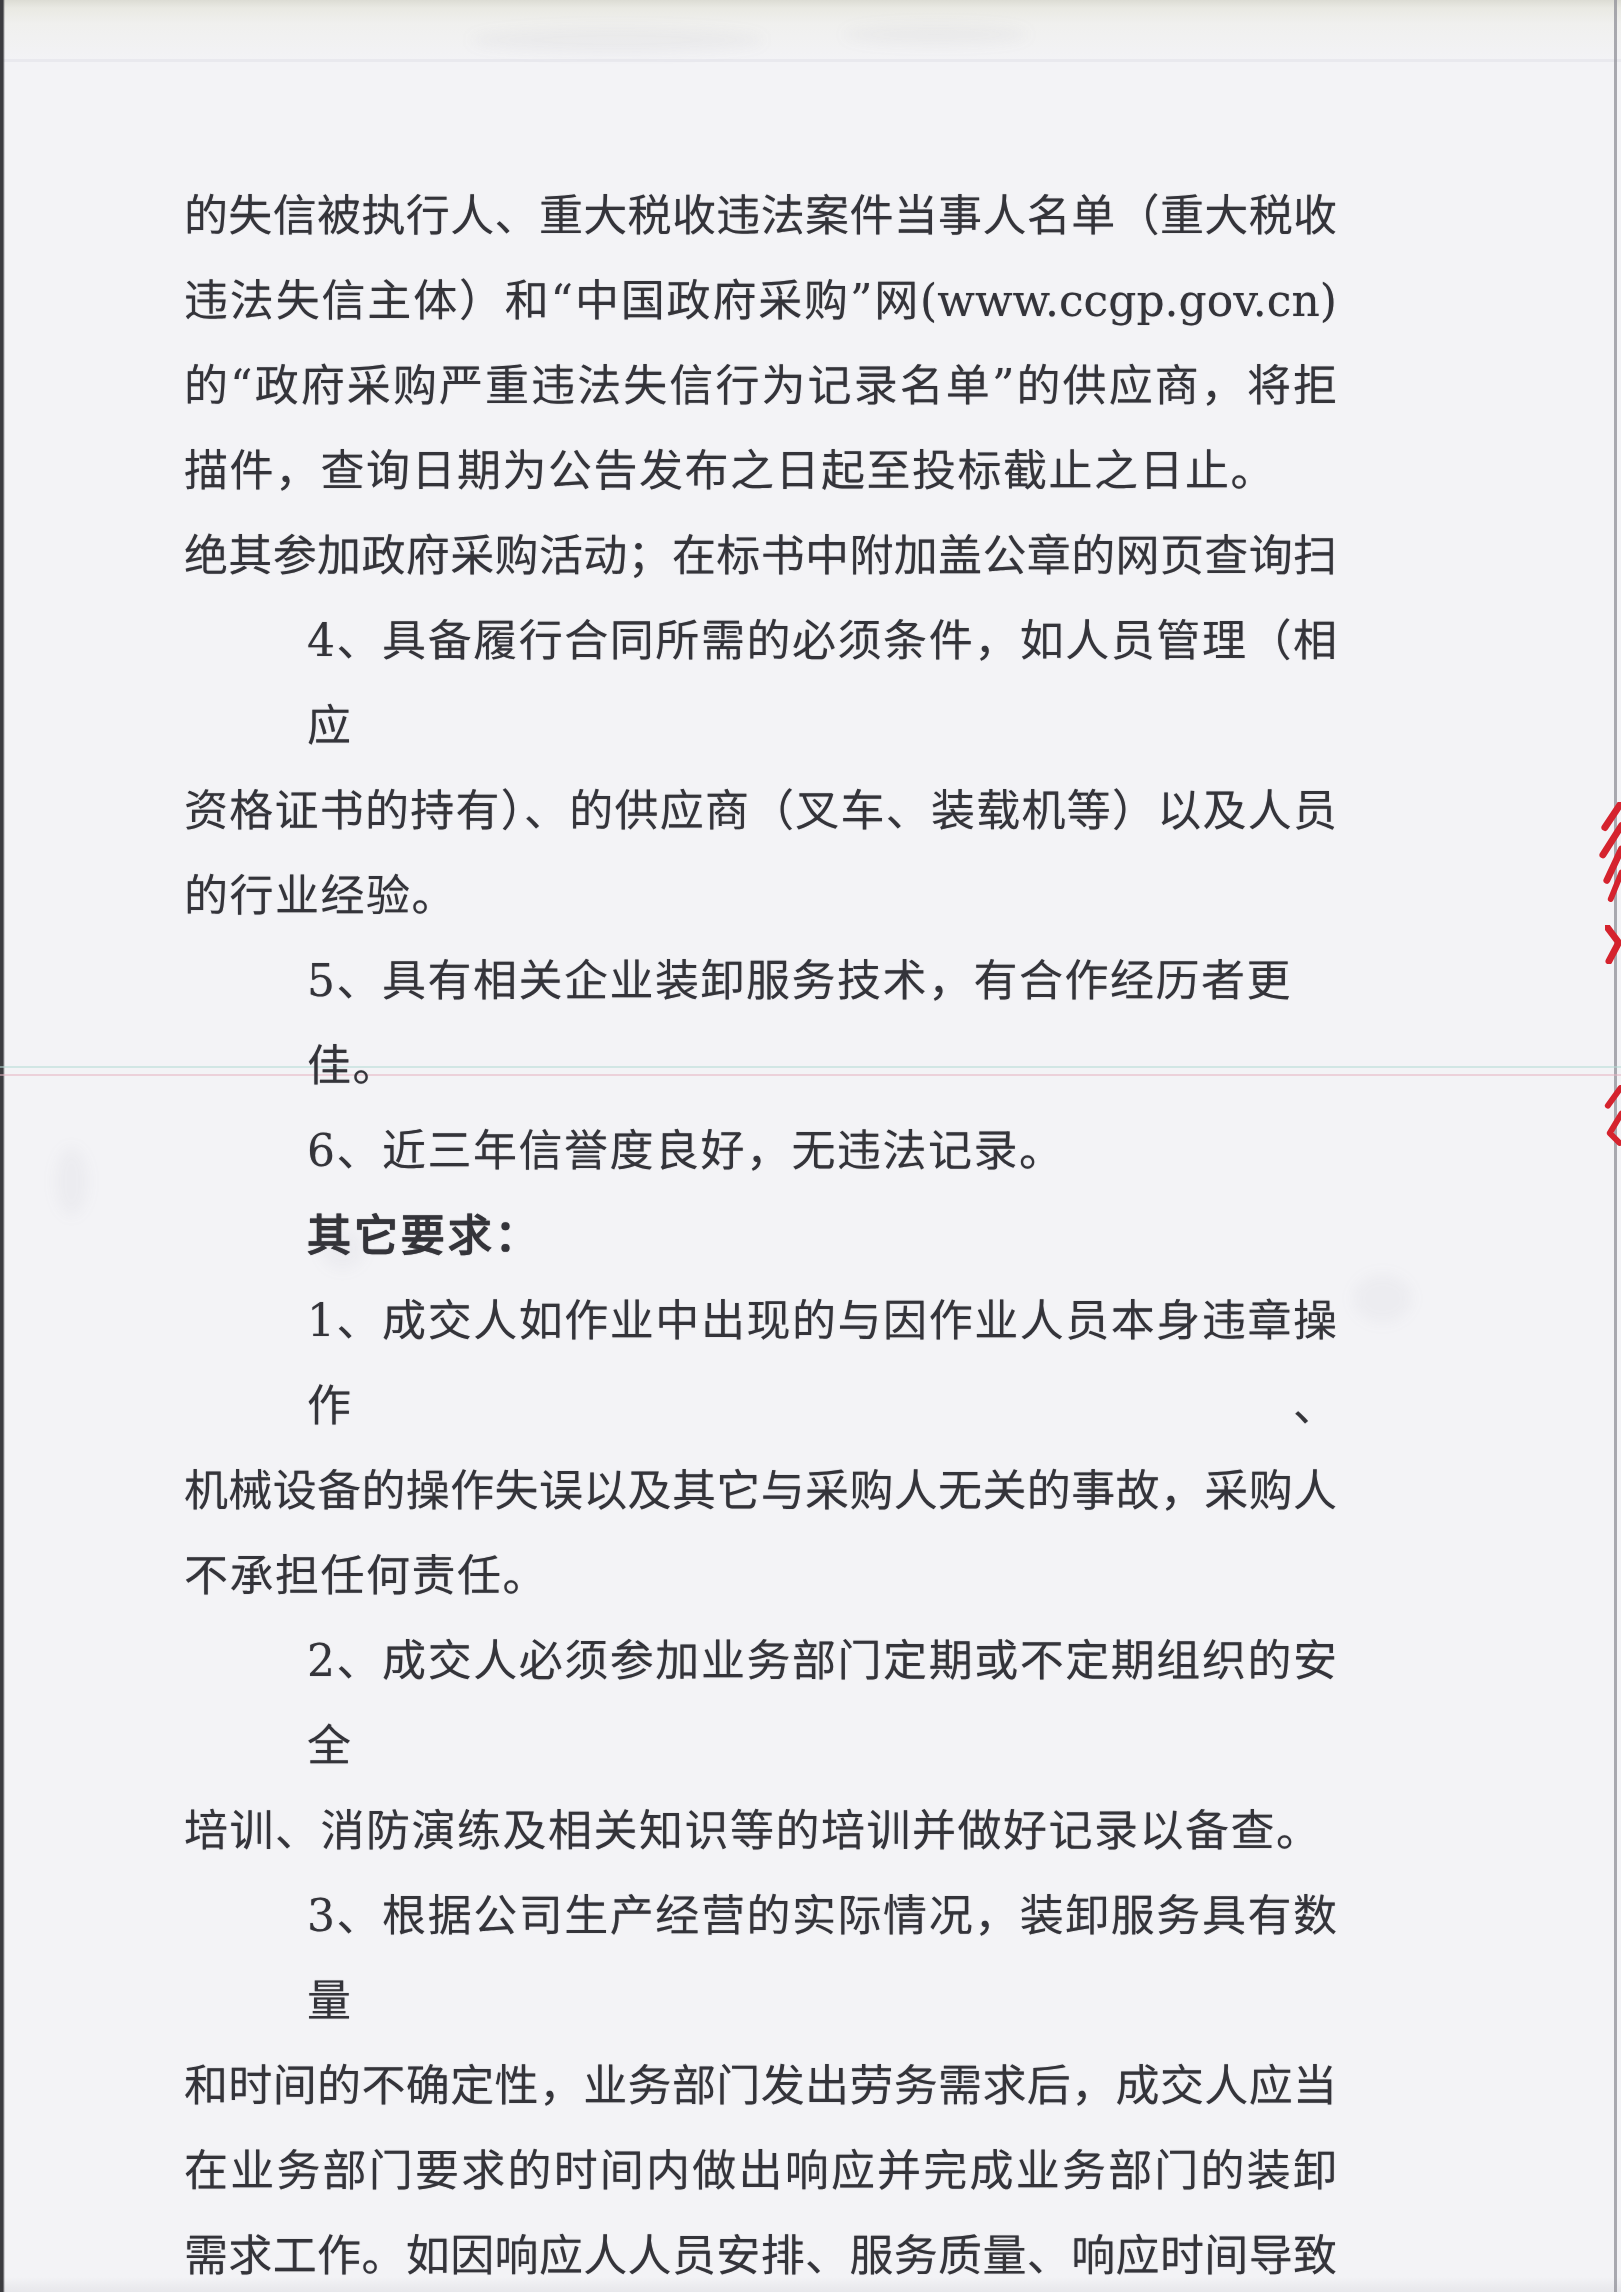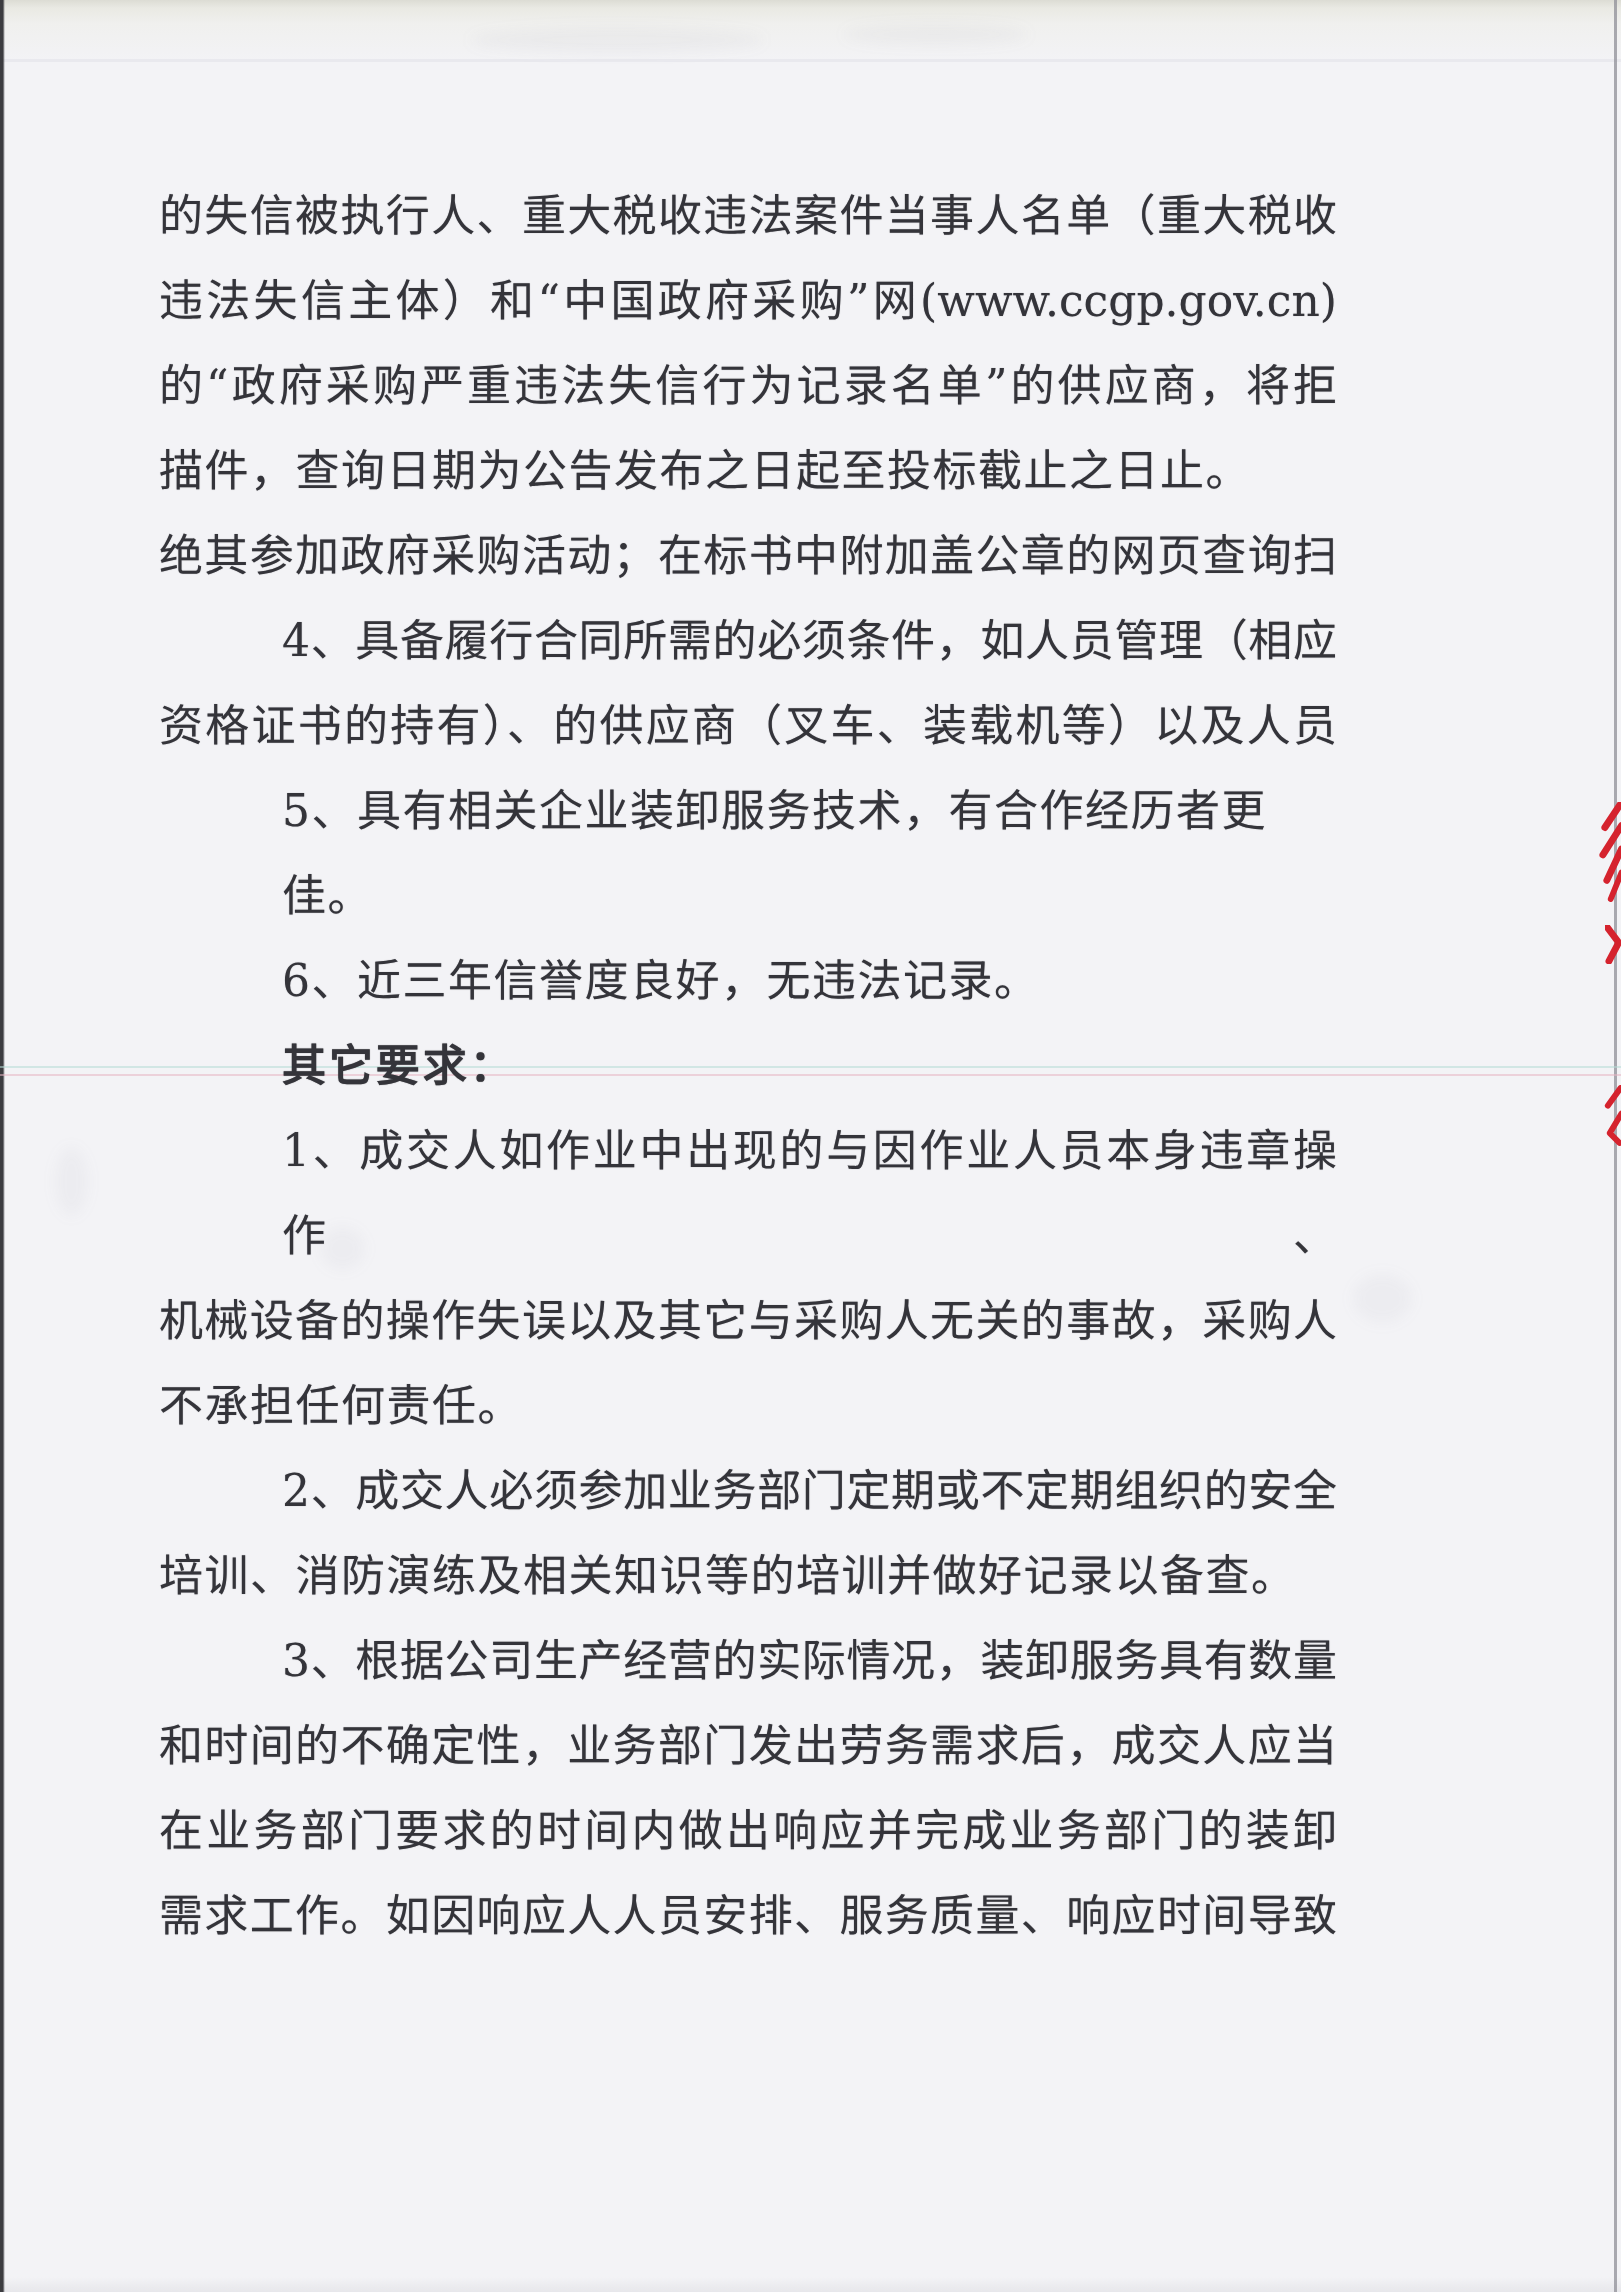--- a/index.html
+++ b/index.html
@@ -27,21 +27,21 @@
   .smudge.s3{left:55px;top:1147px;width:33px;height:69px;}
   .smudge.s4{left:320px;top:1227px;width:45px;height:43px;}
   .smudge.s5{left:1353px;top:1274px;width:59px;height:49px;}
   
   .page-text{
     position:absolute;left:159px;top:173px;width:1178px;
     font-size:44px;line-height:85px;color:#34343a;
     text-shadow:0 0 1px rgba(52,52,58,.45);
   }
   .para{margin:0;}
-  .line{letter-spacing:1.5px;}
+  .line{letter-spacing:1.5px;margin-left:25px;}
   .line.just{text-align:justify;text-align-last:justify;letter-spacing:0;}
   .line.ind{padding-left:123px;}
   .para.bold .line{
     font-family:"DejaVu Sans", sans-serif;font-weight:700;letter-spacing:2.9px;
     text-shadow:0 0 1px rgba(30,30,34,.6);
   }
   
   .red-mark{position:absolute;}
   .red-mark.m1{left:1598px;top:802px;}
   .red-mark.m2{left:1605px;top:925px;}
@@ -69,20 +69,21 @@
     <div class="para">
       <div class="line just">的失信被执行人、重大税收违法案件当事人名单（重大税收</div>
       <div class="line just">违法失信主体）和“中国政府采购”网(www.ccgp.gov.cn)</div>
       <div class="line just">的“政府采购严重违法失信行为记录名单”的供应商，将拒</div>
       <div class="line">描件，查询日期为公告发布之日起至投标截止之日止。</div>
       <div class="line just">绝其参加政府采购活动；在标书中附加盖公章的网页查询扫</div>
     </div>
     <div class="para">
       <div class="line just ind">4、具备履行合同所需的必须条件，如人员管理（相应</div>
       <div class="line just">资格证书的持有）、的供应商（叉车、装载机等）以及人员</div>
+      <div class="line">的行业经验。</div>
     </div>
     <div class="para">
       <div class="line ind">5、具有相关企业装卸服务技术，有合作经历者更佳。</div>
     </div>
     <div class="para">
       <div class="line ind">6、近三年信誉度良好，无违法记录。</div>
     </div>
     <div class="para bold">
       <div class="line ind">其它要求：</div>
     </div>

